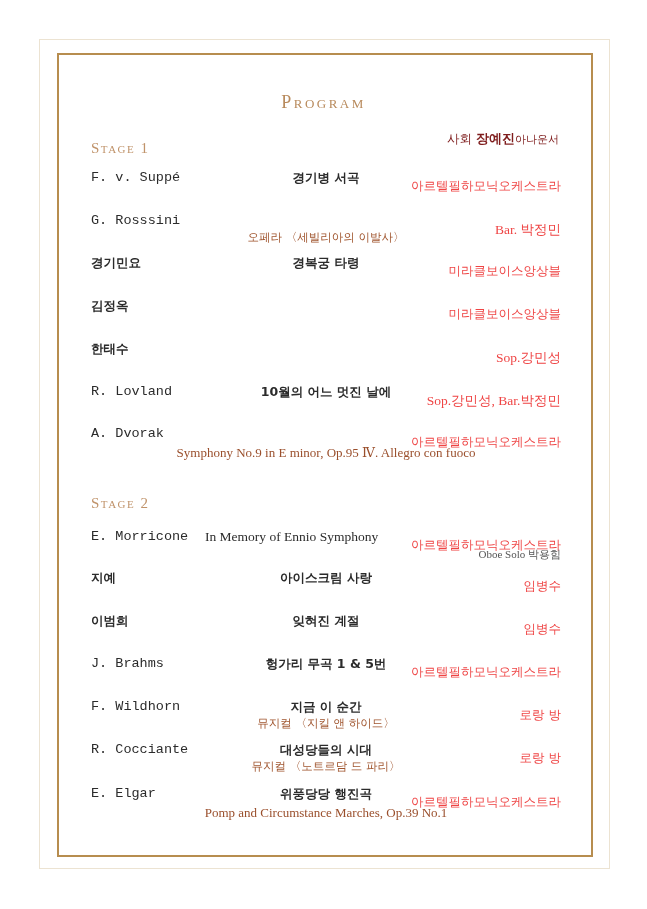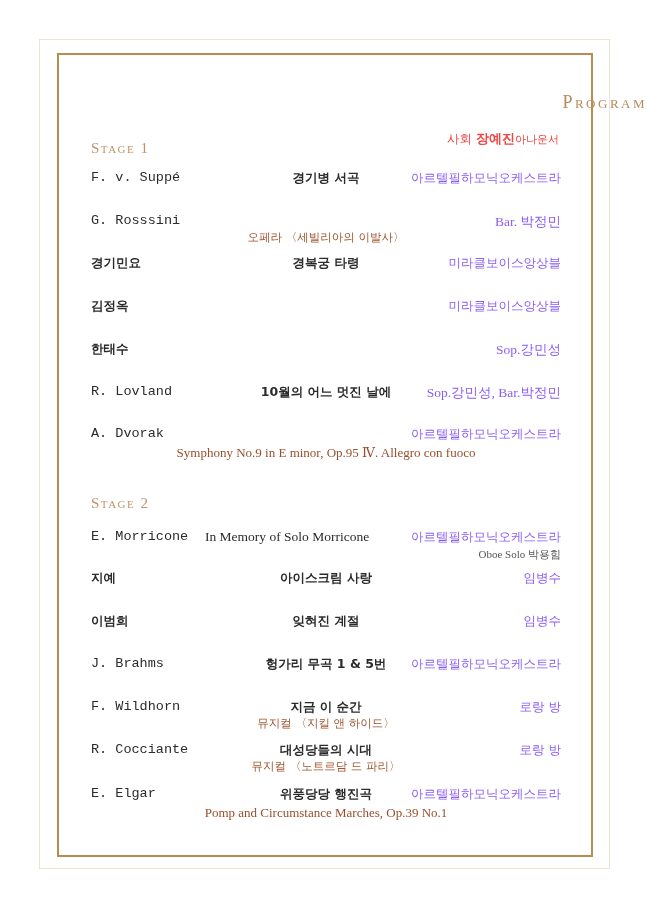--- a/index.html
+++ b/index.html
@@ -10,38 +10,38 @@
     }
     .outer {
       position: absolute; left: 39px; top: 39px; width: 571px; height: 830px;
       border: 1px solid #ece3d2; box-sizing: border-box;
     }
     .inner {
       position: absolute; left: 57px; top: 53px; width: 536px; height: 804px;
       border: 2px solid #b78d4f; box-sizing: border-box;
     }
     .title {
-      position: absolute; left: 0; width: 647px; top: 92px; text-align: right;
+      position: absolute; left: 0; width: 647px; top: 92px; text-align: center;
       color: #b88a5c; font-size: 18px; letter-spacing: 2.5px; font-variant: small-caps;
       font-family: "Liberation Serif", serif;
     }
     .stage {
       position: absolute; left: 91px; color: #c0936a; font-size: 15px; letter-spacing: 1.5px;
       font-variant: small-caps; font-family: "Liberation Serif", serif;
     }
     .mc {
-      position: absolute; right: 88px; top: 130px; color: #ef4444; font-size: 12.5px;
+      position: absolute; right: 88px; top: 130px; color: #7f1d1d; font-size: 12.5px;
       font-family: "DejaVu Sans", sans-serif;
     }
     .mc .name { font-weight: bold; font-size: 13px; }
     .mc .role { font-size: 11px; }
     .row { position: absolute; left: 91px; width: 470px; height: 20px; font-size: 13.5px; }
     .composer { position: absolute; left: 0; top: 0; white-space: nowrap; font-family: Liberation Mono, monospace; }
     .piece { position: absolute; left: 0; width: 470px; top: 0; text-align: center; white-space: nowrap; }
-    .performer { position: absolute; right: 0; top: 0; white-space: nowrap; color: #8b5cf6; }
+    .performer { position: absolute; right: 0; top: 8px; white-space: nowrap; color: #ef4444; }
     .kr { font-family: "DejaVu Sans", sans-serif; font-size: 12.5px; }
     .kr-b { font-family: "DejaVu Sans", sans-serif; font-size: 12.5px; font-weight: bold; }
     .sub {
       position: absolute; left: 0; width: 470px; text-align: center; top: 17px;
       color: #a0552e; font-size: 12px; white-space: nowrap;
     }
     .sub.wide { top: 19px; font-size: 13px; color: #9a4f2c; }
     .subright {
       position: absolute; right: 0; top: 18px; font-size: 11px; color: #555; white-space: nowrap;
     }
@@ -98,21 +98,21 @@
 <div class="row" style="top:426px">
   <span class="composer">A. Dvorak</span>
   <span class="sub wide">Symphony No.9 in E minor, Op.95 Ⅳ. Allegro con fuoco</span>
   <span class="performer kr">아르텔필하모닉오케스트라</span>
 </div>
 
 <div class="stage" style="top:495px">Stage 2</div>
 
 <div class="row" style="top:529px">
   <span class="composer">E. Morricone</span>
-  <span class="piece" style="text-align:left;left:114px;width:auto">In Memory of Solo Morricone</span>
+  <span class="piece" style="text-align:left;left:114px;width:auto">In Memory of Ennio Symphony</span>
   <span class="performer kr">아르텔필하모닉오케스트라</span>
   <span class="subright">Oboe Solo  박용힘</span>
 </div>
 
 <div class="row" style="top:570px">
   <span class="composer kr-b">지예</span>
   <span class="piece kr-b">아이스크림 사랑</span>
   <span class="performer kr">임병수</span>
 </div>
 

